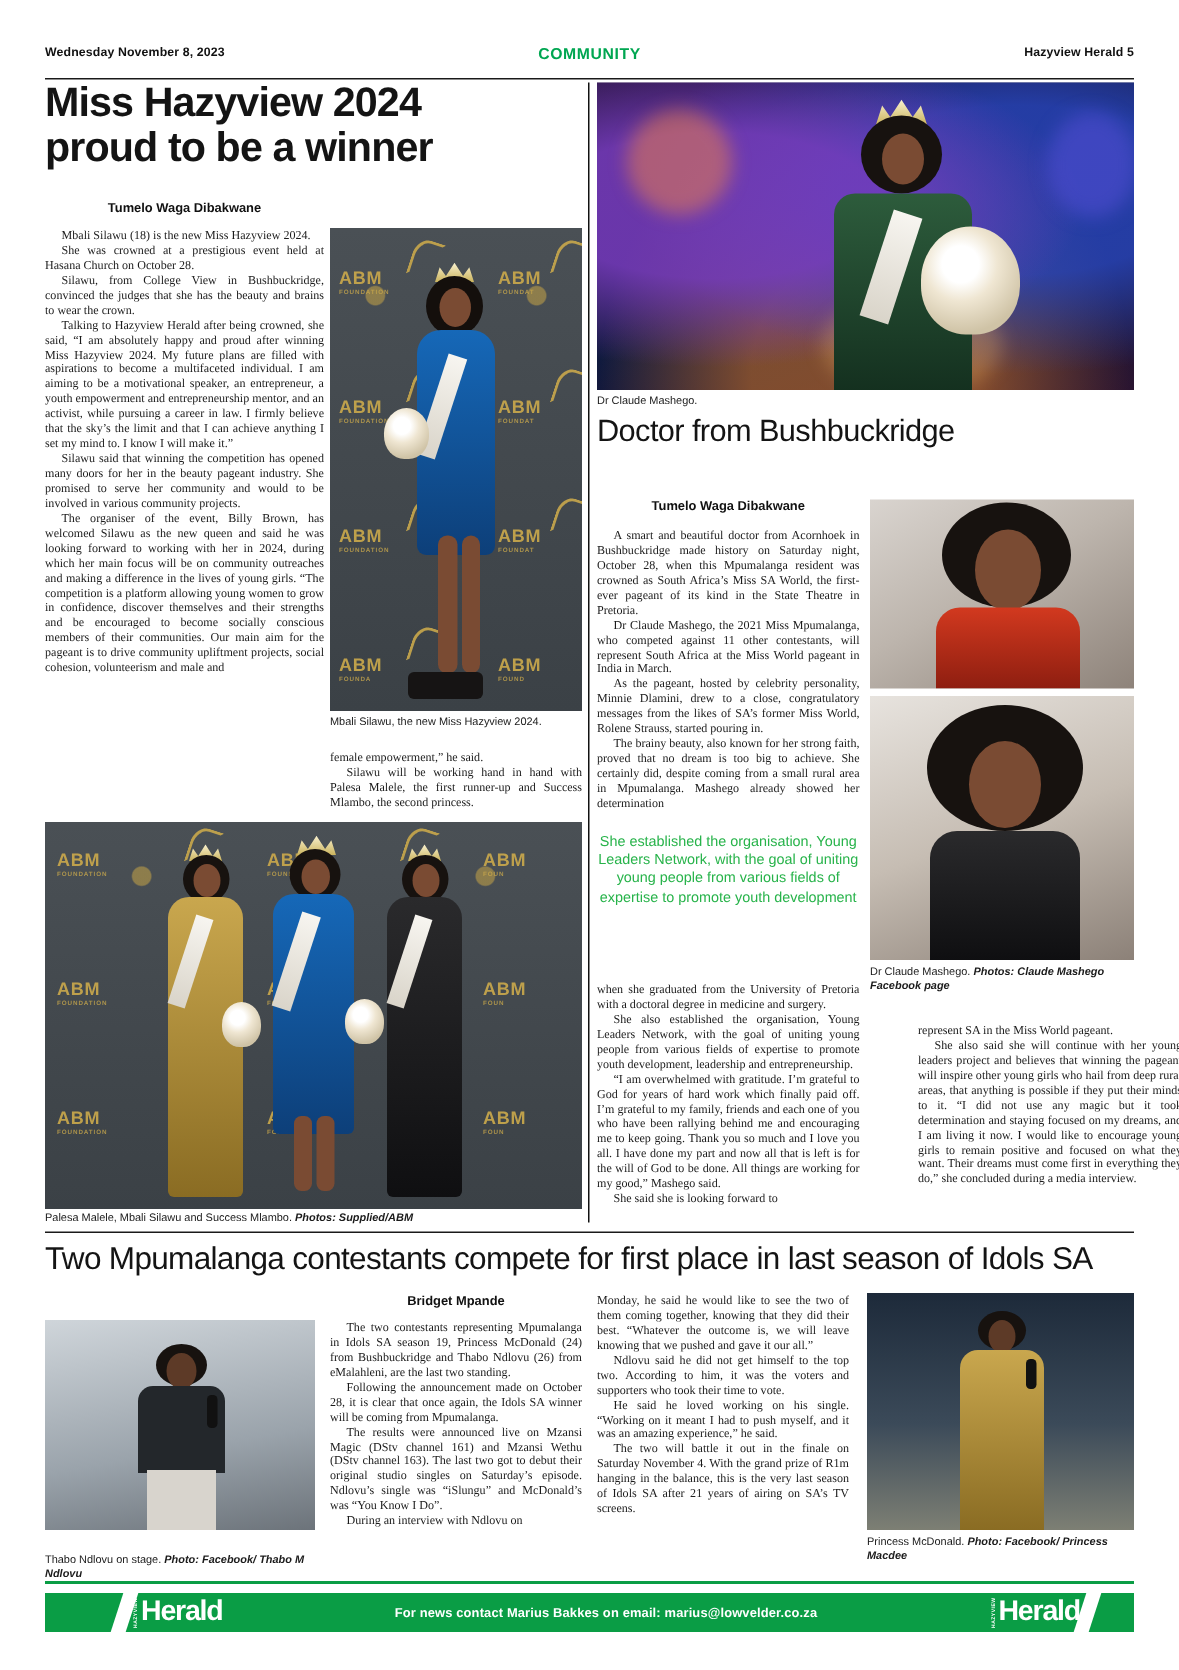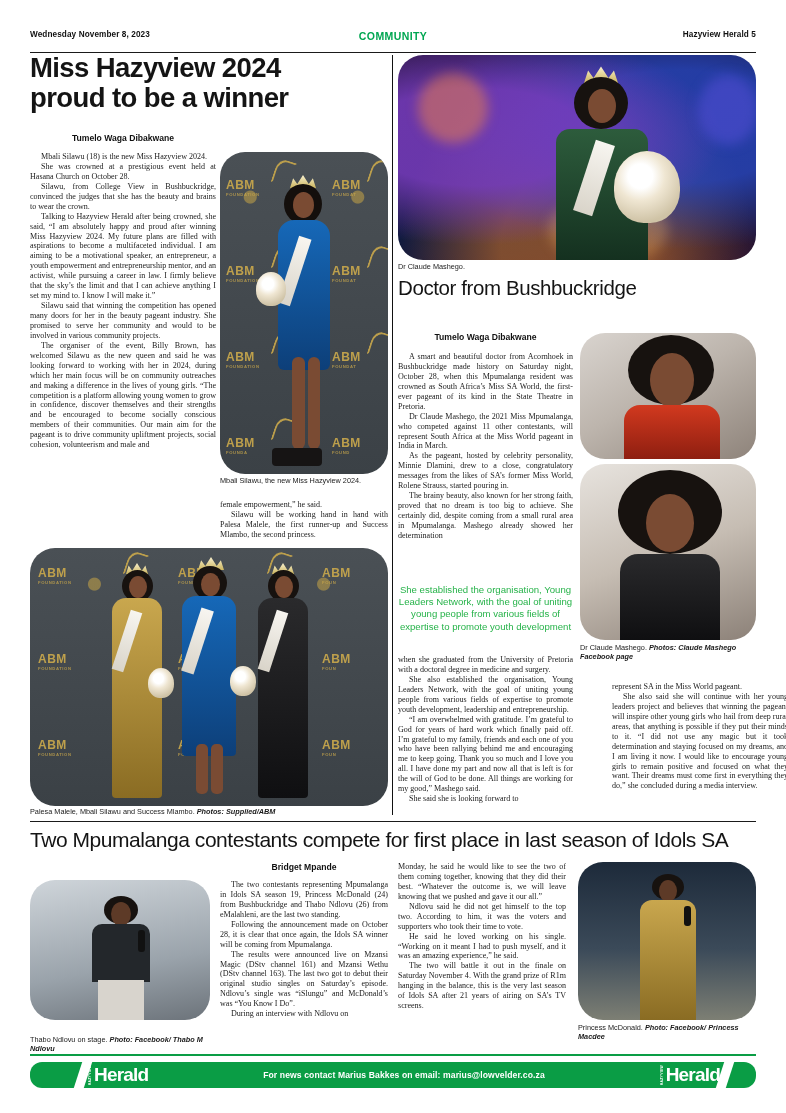--- a/index.html
+++ b/index.html
@@ -21,21 +21,21 @@
   .byline{font-family:"Liberation Sans",sans-serif;font-weight:bold;font-size:8.6px;
           text-align:center;color:#111;}
   .body-col{font-family:"Liberation Serif",serif;font-size:8.05px;line-height:1.235;
             text-align:justify;color:#1b1b1b;}
   .body-col p{margin:0;text-indent:11px;}
   .body-col p.noind{text-indent:0;}
   .caption{font-family:"Liberation Sans",sans-serif;font-size:7.3px;line-height:1.23;color:#1b1b1b;}
   .caption i{font-style:italic;font-weight:bold;text-align:center;}
 
   
-  .photo{position:absolute;overflow:hidden;background:#555;border-radius:25px;}
+  .photo{position:absolute;overflow:hidden;background:#555;}
 
   
   .abm{background:
         radial-gradient(circle at 18% 14%, rgba(198,164,70,.55) 0 6px, transparent 7px),
         radial-gradient(circle at 82% 14%, rgba(198,164,70,.55) 0 6px, transparent 7px),
         linear-gradient(#4a5055,#3b4146);}
   .abm-grid{position:absolute;inset:0;}
   .abm-grid span{position:absolute;color:#c9a84c;font-family:"Liberation Sans",sans-serif;
         font-weight:bold;font-size:12px;letter-spacing:.5px;opacity:.92;}
   .abm-grid span small{display:block;font-size:4.2px;letter-spacing:.6px;font-weight:bold;opacity:.85;}
@@ -65,21 +65,21 @@
          clip-path:polygon(0% 100%,12% 30%,28% 72%,50% 8%,72% 72%,88% 30%,100% 100%);}
   .bouquet{position:absolute;border-radius:50% 50% 45% 45%;
            background:radial-gradient(circle at 40% 35%,#fff 0 20%,#efe6d2 40%,#cfc3a6 75%);}
 
   
   .pullquote{font-family:"Liberation Sans",sans-serif;color:#27b34a;font-size:9.6px;
              line-height:1.27;text-align:center;}
 
   
   .footer{position:absolute;left:30px;top:1062px;width:726px;height:26px;background:#0a9d45;
-          display:flex;align-items:center;border-radius:12px;}
+          display:flex;align-items:center;}
   .footer .slash{width:10px;height:26px;background:#fff;transform:skewX(-18deg);}
   .herald-lock{display:flex;align-items:center;gap:2px;}
   .herald-lock .tiny{writing-mode:vertical-rl;transform:rotate(180deg);color:#fff;
           font-family:"Liberation Sans",sans-serif;font-size:3.4px;font-weight:bold;letter-spacing:.3px;}
   .herald-lock .word{color:#fff;font-family:"Liberation Sans",sans-serif;font-weight:bold;
           font-size:19px;letter-spacing:-.8px;}
   .footer .msg{flex:1;text-align:center;color:#fff;font-family:"Liberation Sans",sans-serif;
           font-weight:bold;font-size:8.6px;letter-spacing:.1px;}
 
   .rule{position:absolute;background:#1a1a1a;}
@@ -212,21 +212,21 @@
 
   <div class="byline" style="position:absolute;left:398px;top:332px;width:175px;">Tumelo Waga Dibakwane</div>
 
   <div class="body-col" style="position:absolute;left:398px;top:352px;width:175px;">
     <p>A smart and beautiful doctor from Acornhoek in Bushbuckridge made history on Saturday night, October 28, when this Mpumalanga resident was crowned as South Africa’s Miss SA World, the first-ever pageant of its kind in the State Theatre in Pretoria.</p>
     <p>Dr Claude Mashego, the 2021 Miss Mpumalanga, who competed against 11 other contestants, will represent South Africa at the Miss World pageant in India in March.</p>
     <p>As the pageant, hosted by celebrity personality, Minnie Dlamini, drew to a close, congratulatory messages from the likes of SA’s former Miss World, Rolene Strauss, started pouring in.</p>
     <p>The brainy beauty, also known for her strong faith, proved that no dream is too big to achieve. She certainly did, despite coming from a small rural area in Mpumalanga. Mashego already showed her determination</p>
   </div>
 
-  <div class="pullquote" style="position:absolute;left:398px;top:584px;width:175px;">She established the organisation, Young Leaders Network, with the goal of uniting young people from various fields of expertise to promote youth development</div>
+  <div class="pullquote" style="position:absolute;left:398px;top:556px;width:175px;">She established the organisation, Young Leaders Network, with the goal of uniting young people from various fields of expertise to promote youth development</div>
 
   <div class="body-col" style="position:absolute;left:398px;top:655px;width:175px;">
     <p class="noind">when she graduated from the University of Pretoria with a doctoral degree in medicine and surgery.</p>
     <p>She also established the organisation, Young Leaders Network, with the goal of uniting young people from various fields of expertise to promote youth development, leadership and entrepreneurship.</p>
     <p>“I am overwhelmed with gratitude. I’m grateful to God for years of hard work which finally paid off. I’m grateful to my family, friends and each one of you who have been rallying behind me and encouraging me to keep going. Thank you so much and I love you all. I have done my part and now all that is left is for the will of God to be done. All things are working for my good,” Mashego said.</p>
     <p>She said she is looking forward to</p>
   </div>
 
   <div class="photo portrait-a" style="left:580px;top:333px;width:176px;height:126px;">
     <div class="hair" style="left:48px;top:2px;width:86px;height:70px;"></div>

